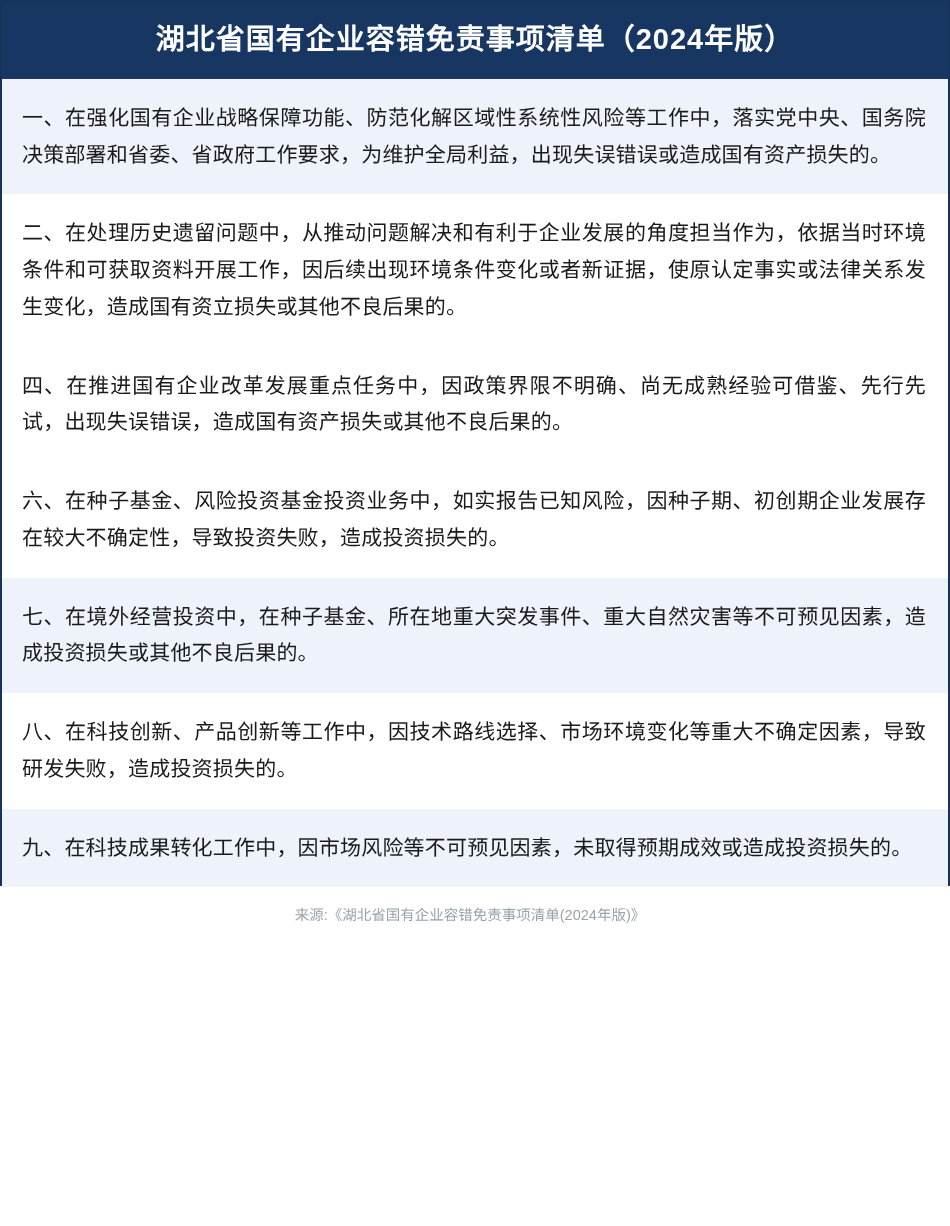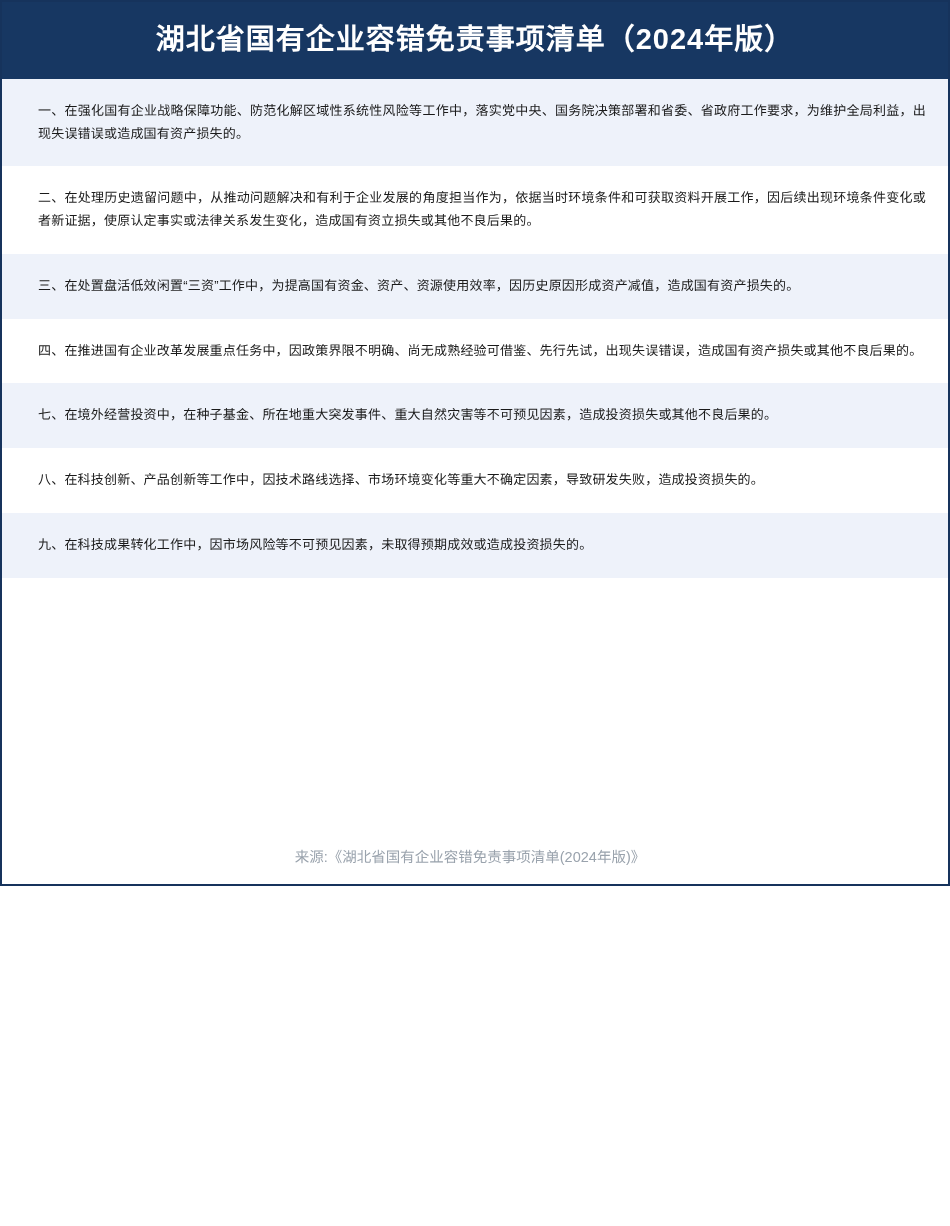--- a/index.html
+++ b/index.html
@@ -33,22 +33,22 @@
     font-weight: bold;
     letter-spacing: 1px;
     line-height: 1.2;
   }
   .list {
     flex: 1 1 auto;
     display: flex;
     flex-direction: column;
   }
   .item {
-    padding: 21px 22px 21px 36px;
-    font-size: 13px;
+    padding: 21px 22px 21px 20px;
+    font-size: 21px;
     line-height: 1.75;
     color: #1a1a1a;
     letter-spacing: 0.2px;
     text-align: justify;
   }
   .item.odd {
     background: #eef2fa;
   }
   .item.even {
     background: #ffffff;
@@ -67,22 +67,22 @@
 
 <div class="page">
 
   <div class="title-bar">
     <div class="title-text">湖北省国有企业容错免责事项清单（2024年版）</div>
   </div>
 
   <div class="list">
     <div class="item odd">一、在强化国有企业战略保障功能、防范化解区域性系统性风险等工作中，落实党中央、国务院决策部署和省委、省政府工作要求，为维护全局利益，出现失误错误或造成国有资产损失的。</div>
     <div class="item even">二、在处理历史遗留问题中，从推动问题解决和有利于企业发展的角度担当作为，依据当时环境条件和可获取资料开展工作，因后续出现环境条件变化或者新证据，使原认定事实或法律关系发生变化，造成国有资立损失或其他不良后果的。</div>
-    <div class="item odd">三、在处置盘活低效闲置“三资”工作中，为提高国有资金、资产、资源使用效率，因历史原因形成资产减值，造成国有资产损失的。</div>
     <div class="item even">四、在推进国有企业改革发展重点任务中，因政策界限不明确、尚无成熟经验可借鉴、先行先试，出现失误错误，造成国有资产损失或其他不良后果的。</div>
+    <div class="item even">六、在种子基金、风险投资基金投资业务中，如实报告已知风险，因种子期、初创期企业发展存在较大不确定性，导致投资失败，造成投资损失的。</div>
     <div class="item odd">七、在境外经营投资中，在种子基金、所在地重大突发事件、重大自然灾害等不可预见因素，造成投资损失或其他不良后果的。</div>
     <div class="item even">八、在科技创新、产品创新等工作中，因技术路线选择、市场环境变化等重大不确定因素，导致研发失败，造成投资损失的。</div>
     <div class="item odd">九、在科技成果转化工作中，因市场风险等不可预见因素，未取得预期成效或造成投资损失的。</div>
   </div>
 
   <div class="source">来源:《湖北省国有企业容错免责事项清单(2024年版)》</div>
 
 </div>
 
 </body></html>

